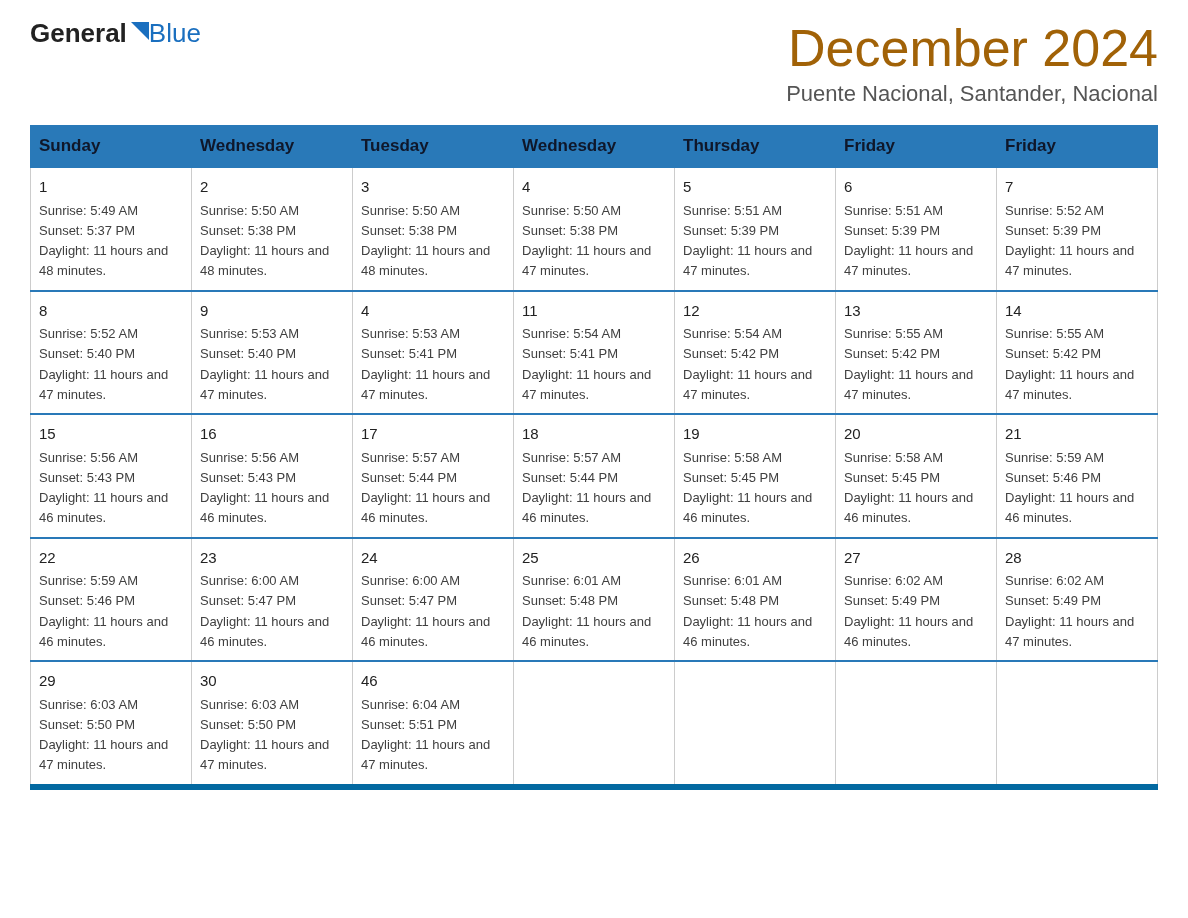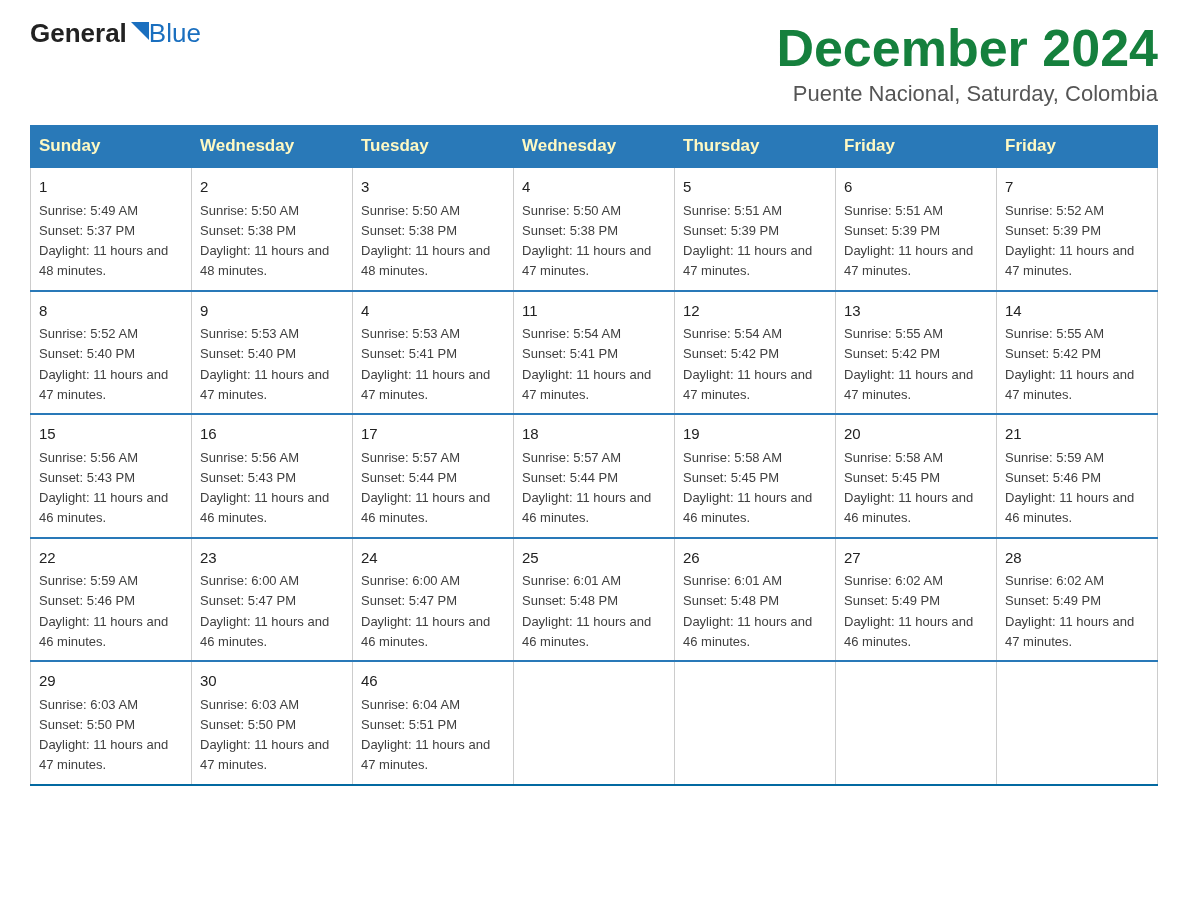--- a/index.html
+++ b/index.html
@@ -34,37 +34,37 @@
       color: #1a6fbf;
       line-height: 1;
       display: flex;
       align-items: center;
     }
     .title-block {
       text-align: right;
     }
     .month-title {
       font-size: 52px;
-      font-weight: bold;
-      color: #15803d;
+      font-weight: normal;
+      color: #a16207;
       line-height: 1.1;
     }
     .location-title {
       font-size: 22px;
       color: #555;
       margin-top: 4px;
     }
     table {
       width: 100%;
       border-collapse: collapse;
       table-layout: fixed;
     }
     thead tr th {
       background-color: #2979b8;
-      color: #fef9c3;
+      color: #0f172a;
       font-size: 17px;
       font-weight: bold;
       padding: 10px 8px;
       text-align: left;
       border: 1px solid #2979b8;
     }
     tbody tr td {
       vertical-align: top;
       padding: 8px 8px;
       font-size: 13.5px;
@@ -80,21 +80,21 @@
       font-weight: normal;
       display: block;
       margin-bottom: 2px;
     }
     tbody tr td .day-info {
       font-size: 13px;
       color: #404040;
       line-height: 1.55;
     }
     tbody tr:last-child td {
-      border-bottom: 2px solid #0369a1;
+      border-bottom: 6px solid #0369a1;
     }
     td.empty {
       background: #fff;
     }
   </style>
 </head>
 <body>
 
 <div class="header">
   <div class="logo">
@@ -104,21 +104,21 @@
         
         <svg width="18" height="18" viewBox="0 0 18 18">
           <polygon points="0,0 18,0 18,18" fill="#1a6fbf"></polygon>
         </svg>
       </span>
     </div>
     <span class="logo-blue">Blue</span>
   </div>
   <div class="title-block">
     <div class="month-title">December 2024</div>
-    <div class="location-title">Puente Nacional, Saturday, Colombia</div>
+    <div class="location-title">Puente Nacional, Santander, Nacional</div>
   </div>
 </div>
 
 <table>
   <thead>
     <tr>
       <th>Sunday</th>
       <th>Wednesday</th>
       <th>Tuesday</th>
       <th>Wednesday</th>

